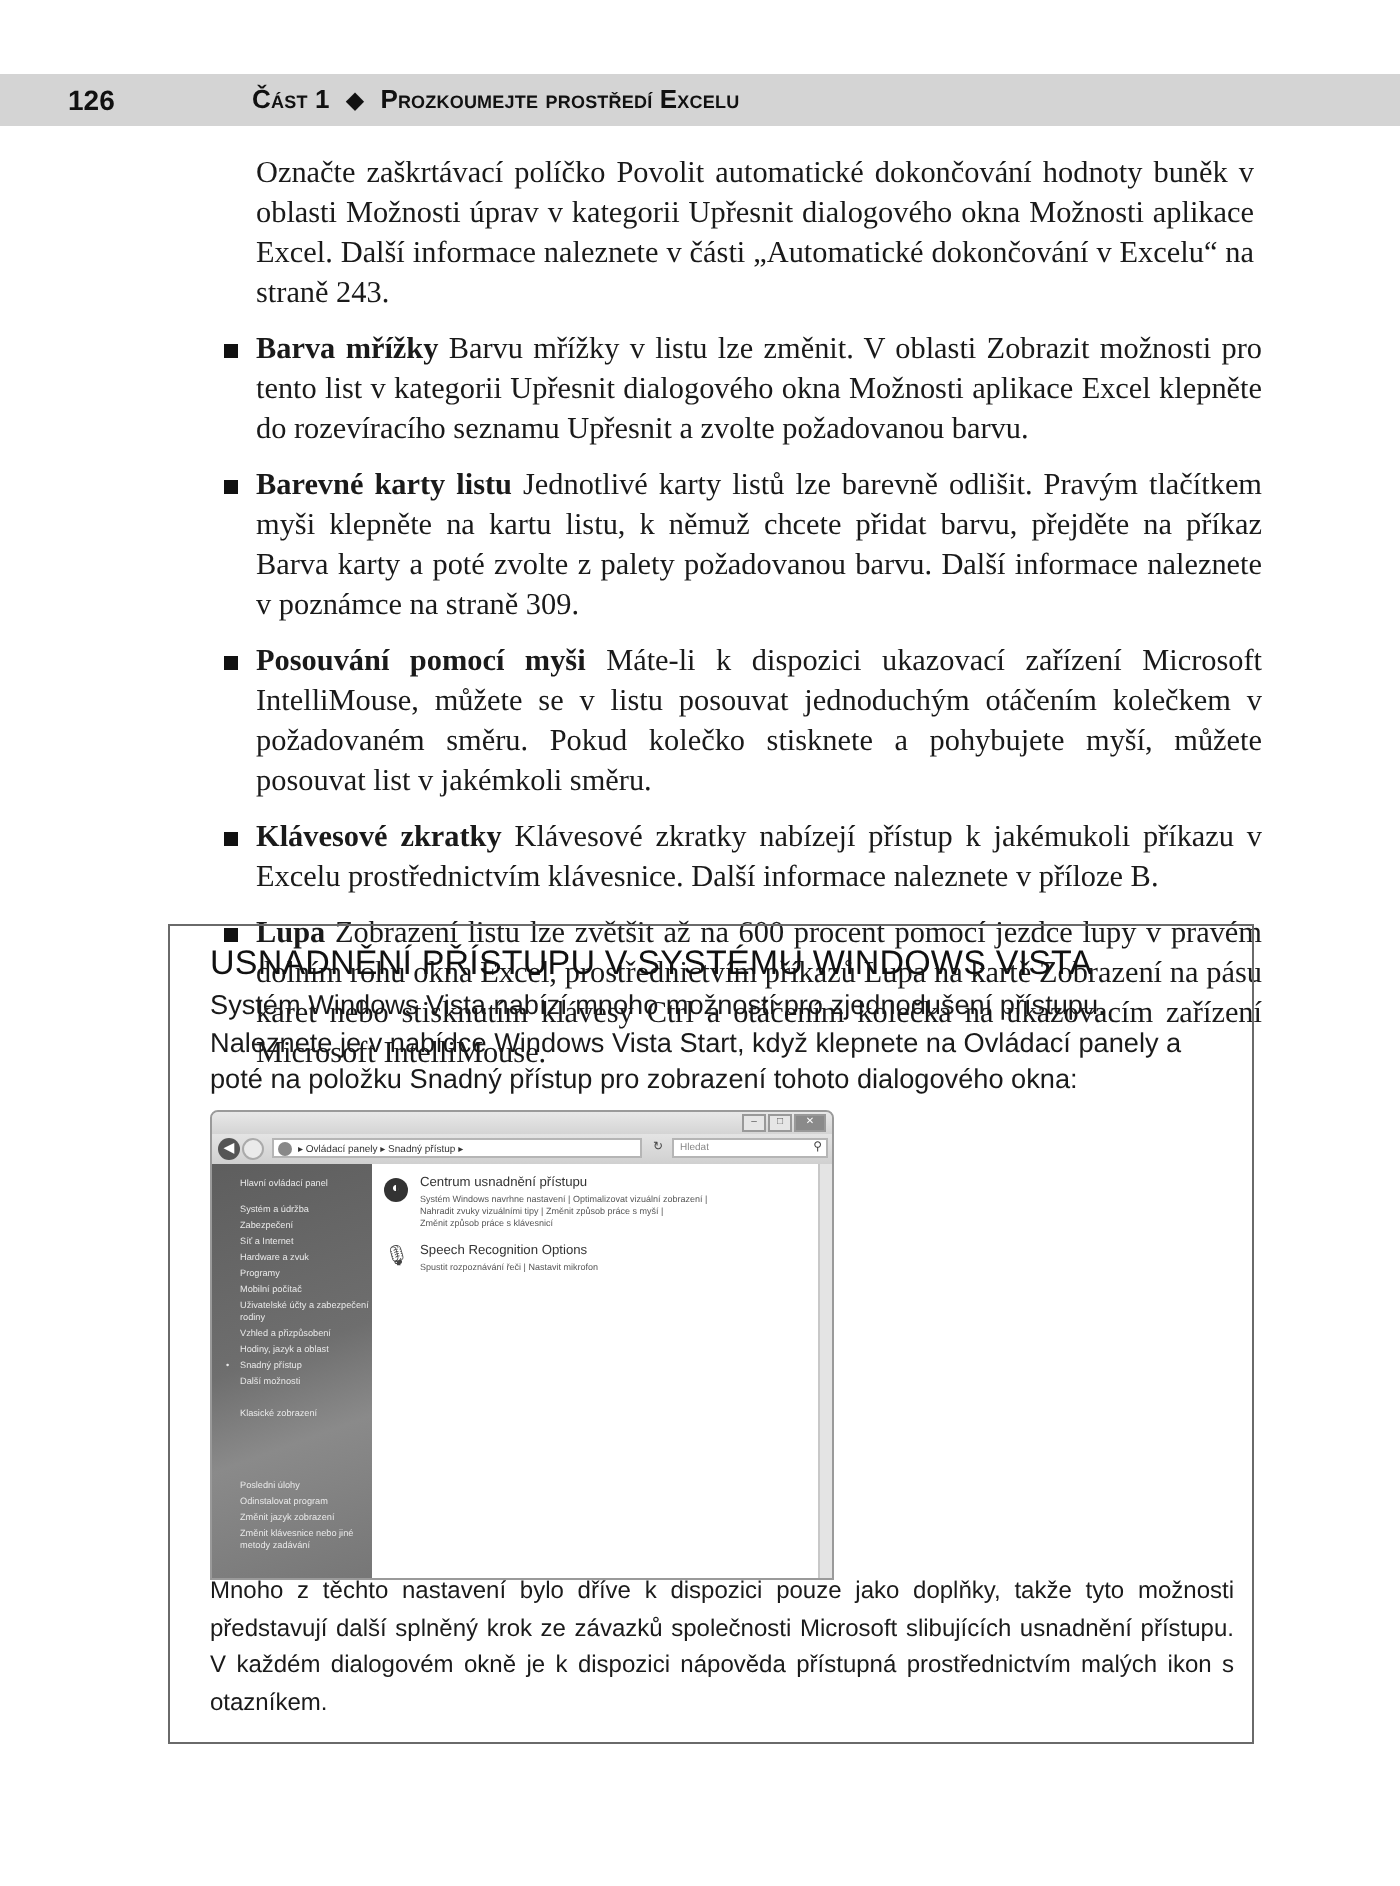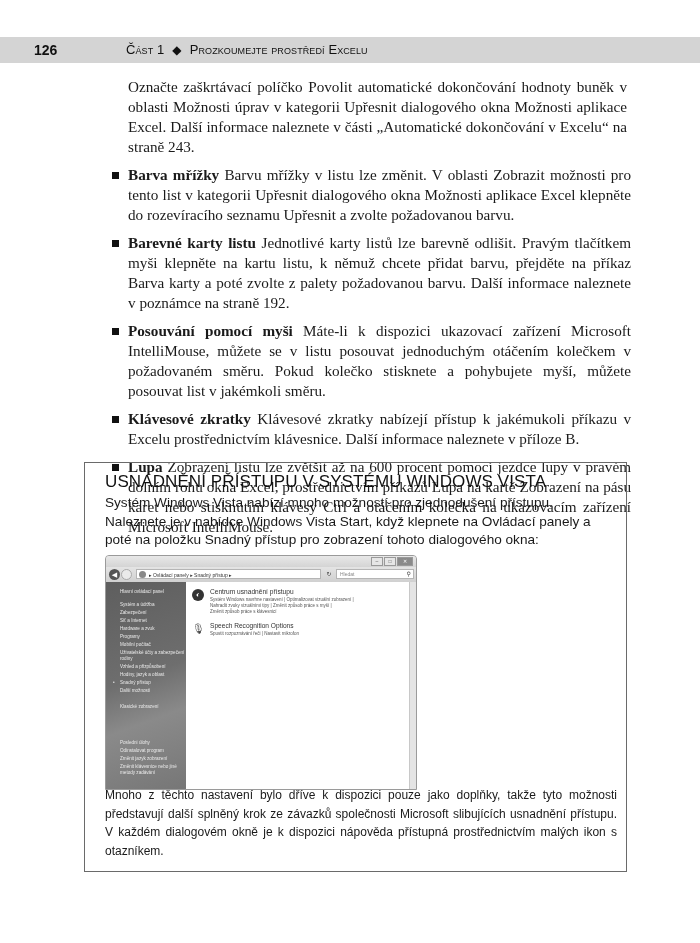--- a/index.html
+++ b/index.html
@@ -9,21 +9,21 @@
   }
   .header-bar {
     position: absolute; left: 0; top: 37px; width: 700px; height: 26px; background: #d4d4d4;
   }
   .page-num {
     position: absolute; left: 34px; top: 5px; font-family: "Liberation Sans", "DejaVu Sans", sans-serif;
     font-weight: bold; font-size: 14px; color: #111;
   }
   .chapter {
     position: absolute; left: 126px; top: 5px; font-family: "Liberation Sans", "DejaVu Sans", sans-serif;
-    font-weight: normal; font-size: 13px; color: #111; white-space: nowrap; font-variant: small-caps; letter-spacing: 0.1px;
+    font-weight: bold; font-size: 13px; color: #111; white-space: nowrap; font-variant: small-caps; letter-spacing: 0.1px;
   }
   .chapter .diamond { margin: 0 8px; font-size: 12px; }
   .body-text {
     position: absolute; left: 128px; top: 77px; width: 503px; font-size: 15.2px; line-height: 20px; text-align: justify;
   }
   .para { margin: 0 4px 0 0; }
   .bullet-item { position: relative; margin-top: 8px; }
   .bullet-mark {
     position: absolute; left: -16px; top: 7px; width: 7px; height: 7px; background: #111;
   }
@@ -96,21 +96,21 @@
 
 <div class="body-text">
   <p class="para">Označte zaškrtávací políčko Povolit automatické dokončování hodnoty buněk v oblasti Možnosti úprav v kategorii Upřesnit dialogového okna Možnosti aplikace Excel. Další informace naleznete v části „Automatické dokončování v Excelu“ na straně 243.</p>
 
   <div class="bullet-item">
     <span class="bullet-mark"></span>
     <b>Barva mřížky</b><span> Barvu mřížky v listu lze změnit. V oblasti Zobrazit možnosti pro tento list v kategorii Upřesnit dialogového okna Možnosti aplikace Excel klepněte do rozevíracího seznamu Upřesnit a zvolte požadovanou barvu.</span>
   </div>
   <div class="bullet-item">
     <span class="bullet-mark"></span>
-    <b>Barevné karty listu</b><span> Jednotlivé karty listů lze barevně odlišit. Pravým tlačítkem myši klepněte na kartu listu, k němuž chcete přidat barvu, přejděte na příkaz Barva karty a poté zvolte z palety požadovanou barvu. Další informace naleznete v poznámce na straně 192.</span>
+    <b>Barevné karty listu</b><span> Jednotlivé karty listů lze barevně odlišit. Pravým tlačítkem myši klepněte na kartu listu, k němuž chcete přidat barvu, přejděte na příkaz Barva karty a poté zvolte z palety požadovanou barvu. Další informace naleznete v poznámce na straně 309.</span>
   </div>
   <div class="bullet-item">
     <span class="bullet-mark"></span>
     <b>Posouvání pomocí myši</b><span> Máte-li k dispozici ukazovací zařízení Microsoft IntelliMouse, můžete se v listu posouvat jednoduchým otáčením kolečkem v požadovaném směru. Pokud kolečko stisknete a pohybujete myší, můžete posouvat list v jakémkoli směru.</span>
   </div>
   <div class="bullet-item">
     <span class="bullet-mark"></span>
     <b>Klávesové zkratky</b><span> Klávesové zkratky nabízejí přístup k jakémukoli příkazu v Excelu prostřednictvím klávesnice. Další informace naleznete v příloze B.</span>
   </div>
   <div class="bullet-item">

